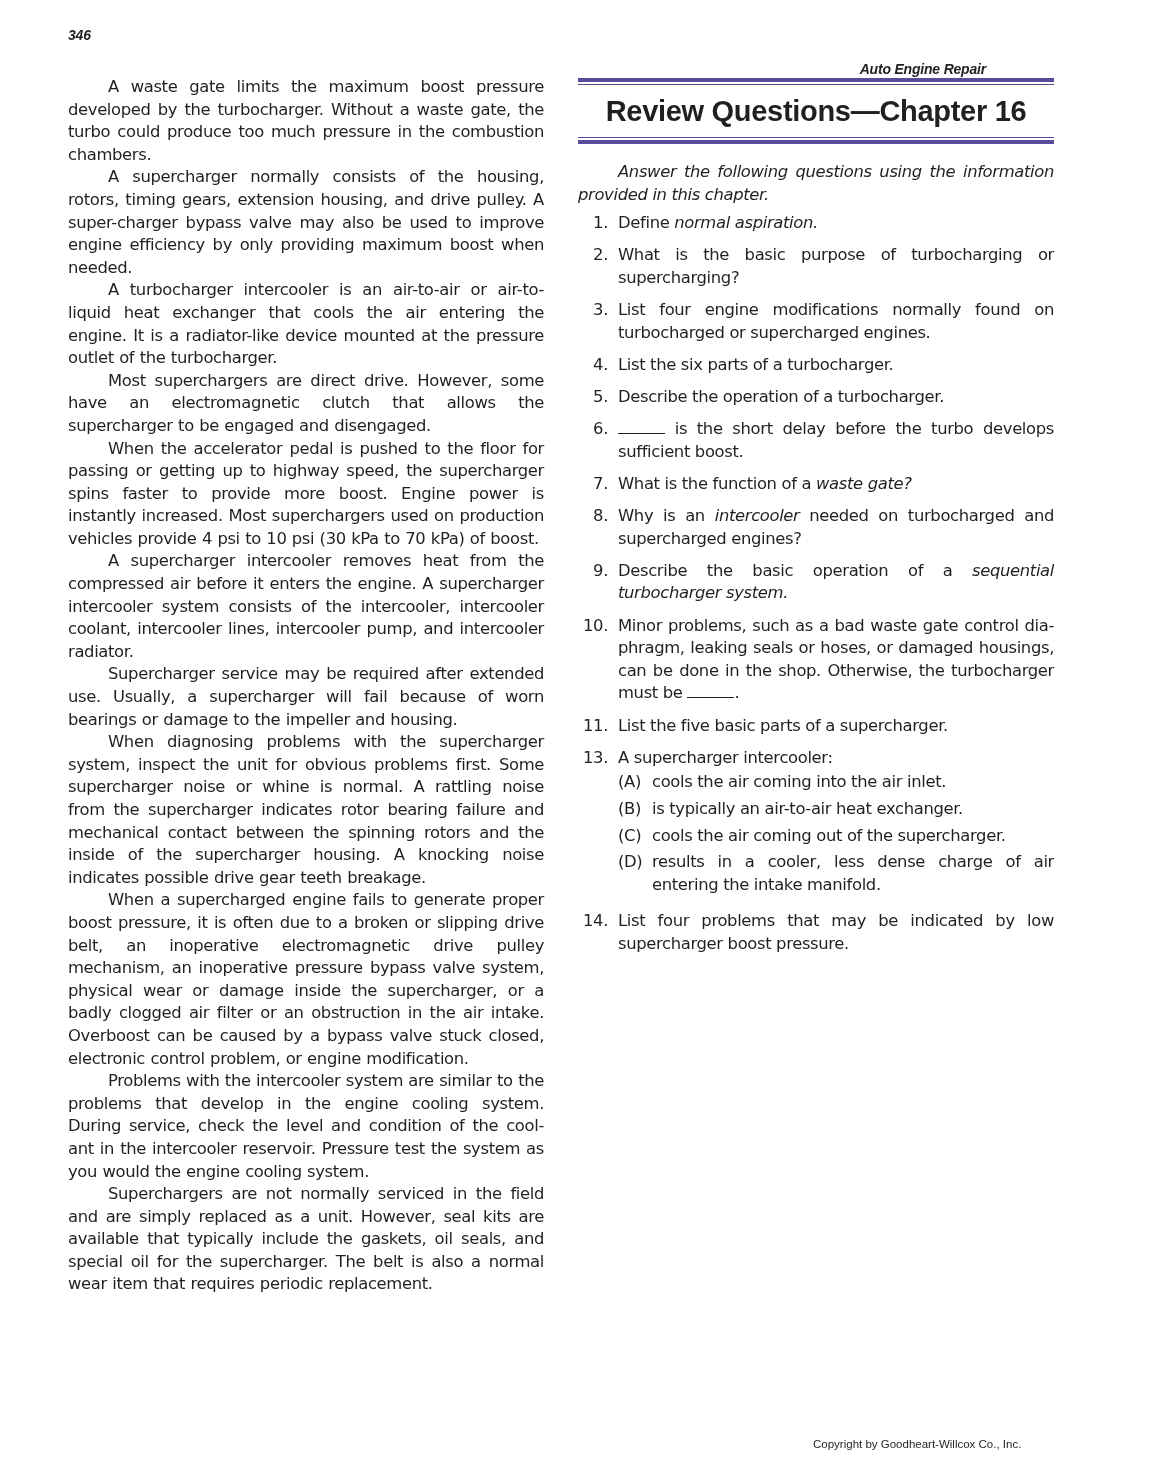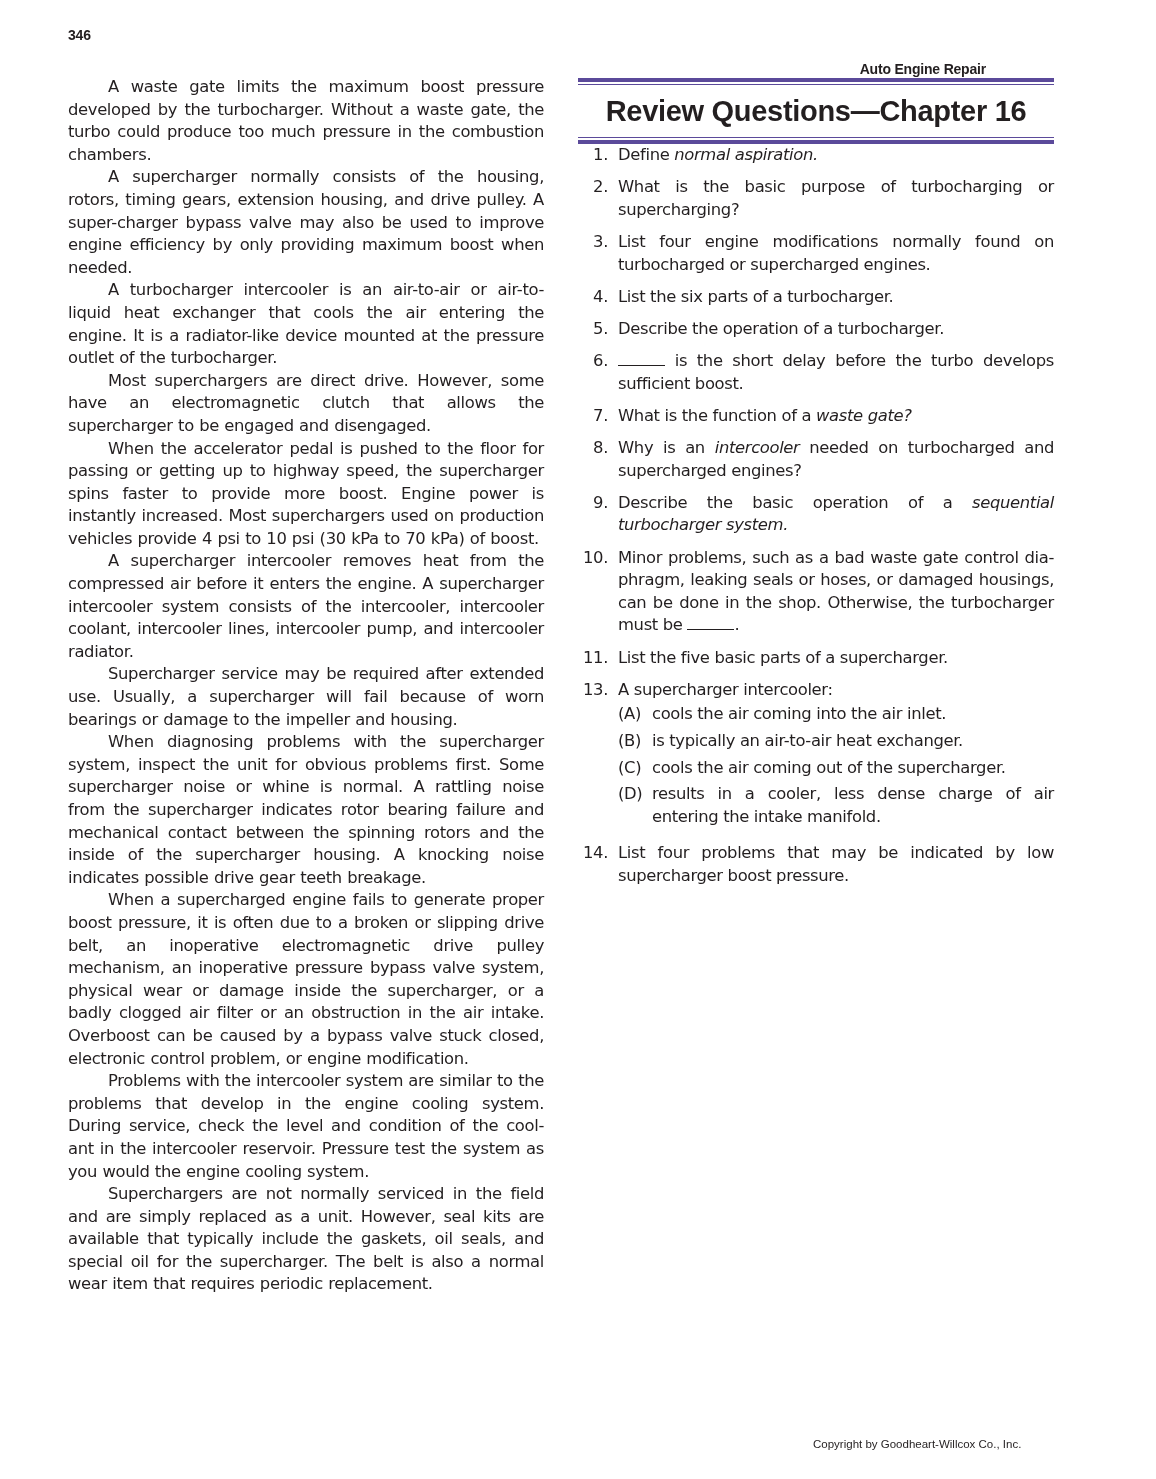--- a/index.html
+++ b/index.html
@@ -1,19 +1,19 @@
 <!DOCTYPE html>
 <html><head>
   <meta charset="utf-8">
   <style>
     html, body { margin: 0; padding: 0; background: #ffffff; }
     body { width: 1156px; height: 1479px; position: relative; overflow: hidden;
            font-family: "DejaVu Sans", "Liberation Sans", sans-serif; color: #231f20; }
     .hdr { position: absolute; top: 27px; font-family: "Liberation Sans", sans-serif;
-           font-weight: bold; font-size: 14px; color: #231f20; letter-spacing: -0.2px; }
+           font-weight: bold; font-size: 14px; color: #231f20; letter-spacing: -0.2px; font-style: italic; }
     .hdr.left { left: 68px; }
     .hdr.right { right: 170px; margin-top: 34px; }
 
     .col-left { position: absolute; left: 68px; top: 76px; width: 476px;
                 font-size: 16.4px; line-height: 22.6px; text-align: justify;
                 letter-spacing: -0.35px; word-spacing: 0.5px; }
     .col-left p { margin: 0; text-indent: 40px; }
 
     .col-right { position: absolute; left: 578px; top: 78px; width: 476px; }
     .rule-box { border-top: 4px solid #5b4a9a; padding-top: 2px; }
@@ -62,20 +62,21 @@
 </div>
 
 <div class="col-right">
   <div class="rule-box">
       <div class="thin"></div>
     </div>
   <div class="title">Review Questions—Chapter 16</div>
   <div class="rule-bottom"></div>
   <div class="rule-bottom2"></div>
 
+  <div class="intro">Answer the following questions using the information provided in this chapter.</div>
 
   <ul class="qlist">
     <li class="q">
       <div class="qnum"><span>1.</span></div>
       <div class="qtext"><span>Define </span><i>normal aspiration.</i></div>
     </li>
     <li class="q">
       <div class="qnum"><span>2.</span></div>
       <div class="qtext">What is the basic purpose of turbocharging or supercharging?</div>
     </li>

